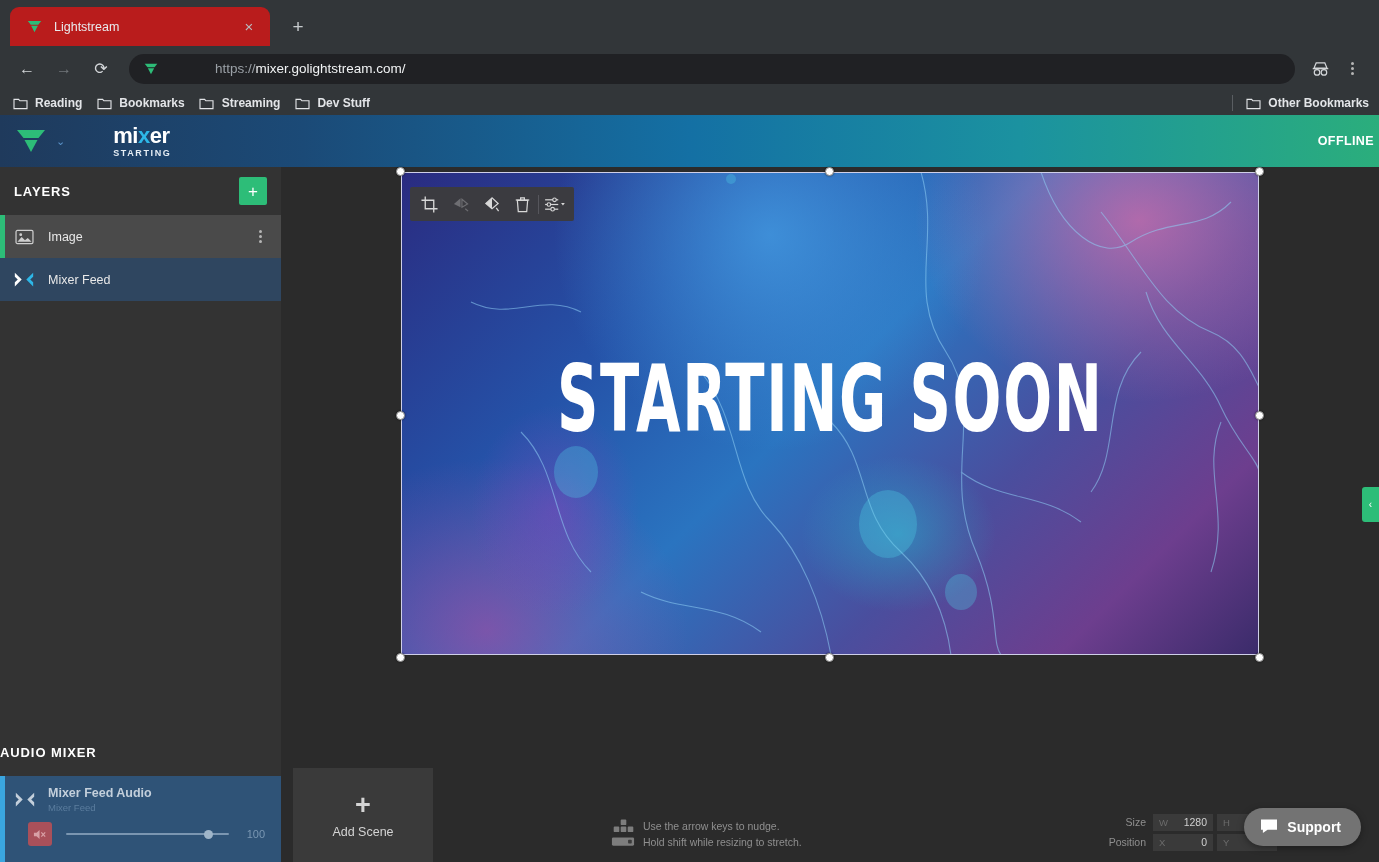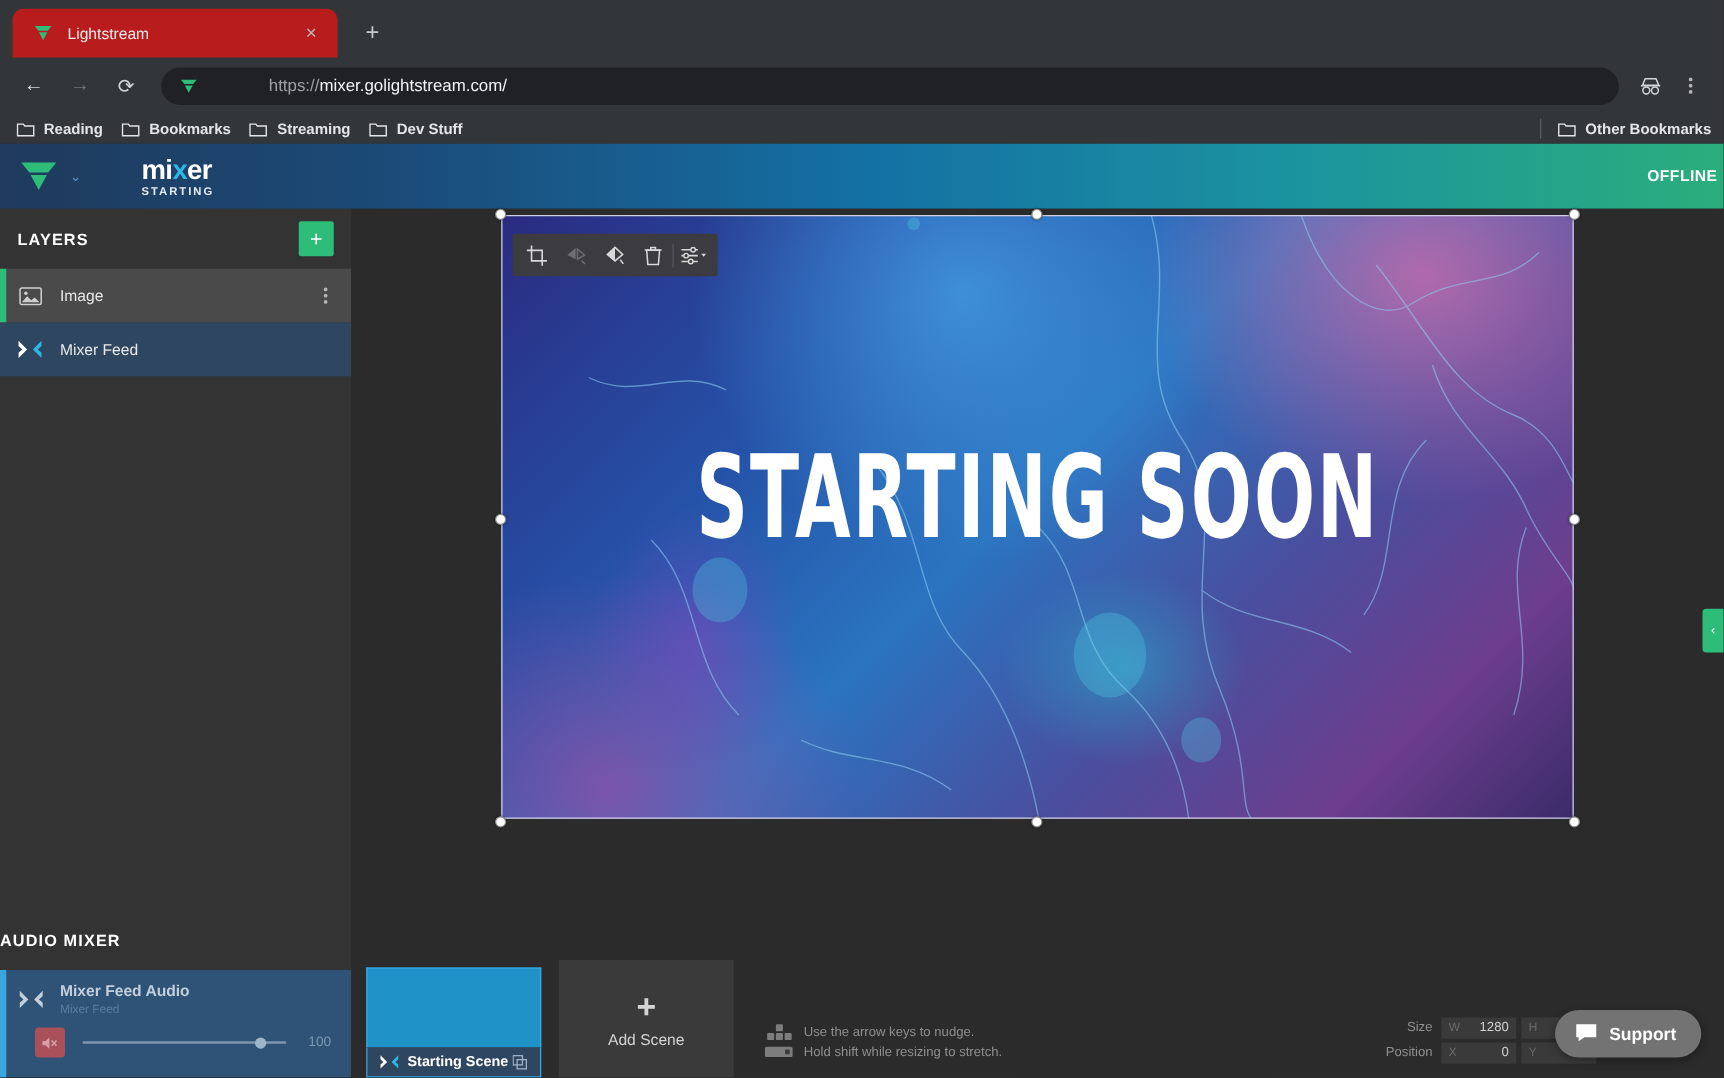--- a/index.html
+++ b/index.html
@@ -487,38 +487,20 @@
         <span class="dim-box">
           <span class="k">Y</span>
           <span class="v">0</span>
         </span>
       </div>
     </div>
 
     <div class="collapse-tab">‹</div>
 
     <div class="scenes">
-      <div class="scene">
-        <div class="scene-thumb selected"></div>
-        <div class="scene-bar">
-          <span class="scene-ico">
-            <svg width="17" height="13" viewBox="0 0 24 18">
-                <path d="M2 1.5L9.5 9 2 16.5V12L5.2 9 2 6z" fill="#ffffff"></path>
-                <path d="M22 1.5L14.5 9 22 16.5V12L18.8 9 22 6z" fill="#2db7e8"></path>
-              </svg>
-          </span>
-          <span class="scene-label">Starting Scene</span>
-          <span class="scene-copy">
-            <svg width="12" height="12" viewBox="0 0 13 13">
-                <rect x="0.6" y="0.6" width="8" height="8" fill="none" stroke="#9fb5c9" stroke-width="1.1"></rect>
-                <rect x="4" y="4" width="8" height="8" fill="none" stroke="#9fb5c9" stroke-width="1.1"></rect>
-              </svg>
-          </span>
-        </div>
-      </div>
       <div class="addscene">
         <span class="plus">+</span>
         <span class="lbl">Add Scene</span>
       </div>
     </div>
 
     <div class="support">
       <span>
         <svg width="18" height="16" viewBox="0 0 19 17">
             <path d="M1 1.5h17v11H8l-5 3.5V12.5H1z" fill="#ffffff"></path>

